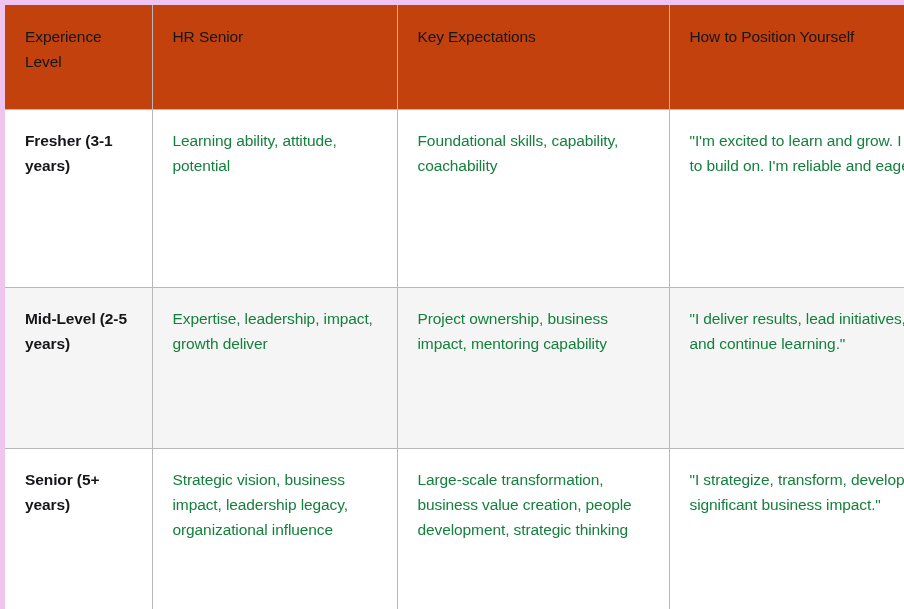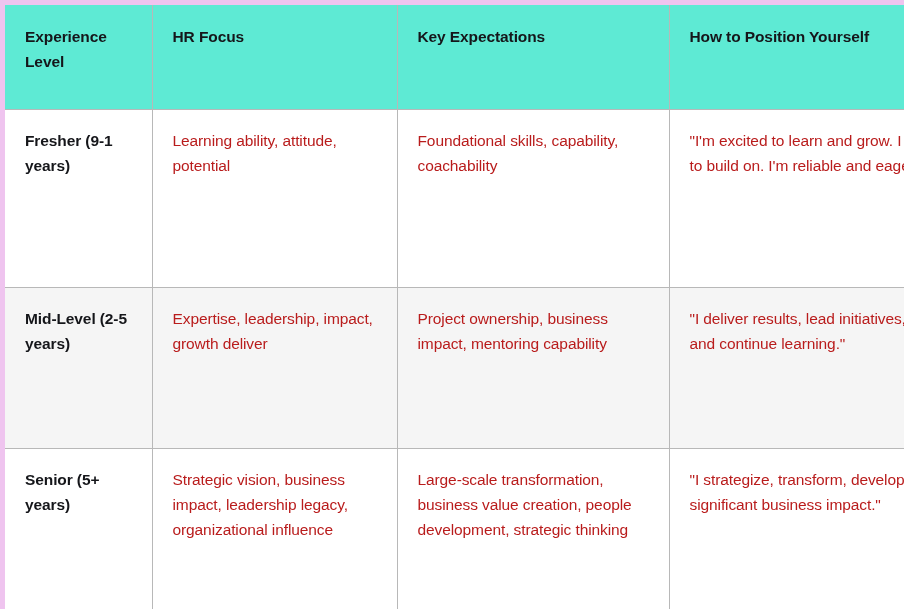--- a/index.html
+++ b/index.html
@@ -32,42 +32,42 @@
     table-layout: fixed;
     background: #ffffff;
   }
 
   col.c-level   { width: 147px; }
   col.c-focus   { width: 245px; }
   col.c-expect  { width: 272px; }
   col.c-position{ width: 382px; }
 
   thead th {
-    background: #5eead4;
+    background: #c2410c;
     text-align: left;
     vertical-align: top;
-    font-weight: bold;
+    font-weight: normal;
     font-size: 15.5px;
     line-height: 1.62;
     color: #15161a;
     padding: 19px 20px 20px 20px;
     height: 104px;
     box-sizing: border-box;
     border-right: 1px solid #b8b8b8;
     border-bottom: 1px solid #b8b8b8;
     letter-spacing: -0.1px;
   }
   thead th:last-child { border-right: none; }
 
   tbody td {
     vertical-align: top;
     text-align: left;
     font-size: 15.5px;
     line-height: 1.62;
-    color: #b91c1c;
+    color: #15803d;
     padding: 18px 20px 20px 20px;
     border-right: 1px solid #b8b8b8;
     border-bottom: 1px solid #b8b8b8;
     box-sizing: border-box;
     letter-spacing: -0.1px;
   }
   tbody td:last-child { border-right: none; }
 
   tbody td.level-cell {
     font-weight: bold;
@@ -88,28 +88,28 @@
   <table class="comparison-table">
     <colgroup>
       <col class="c-level">
         <col class="c-focus">
         <col class="c-expect">
         <col class="c-position">
     </colgroup>
     <thead>
       <tr>
         <th>Experience Level</th>
-        <th>HR Focus</th>
+        <th>HR Senior</th>
         <th>Key Expectations</th>
         <th>How to Position Yourself</th>
       </tr>
     </thead>
     <tbody>
       <tr class="row-odd r1">
-        <td class="level-cell">Fresher (9-1 years)</td>
+        <td class="level-cell">Fresher (3-1 years)</td>
         <td>Learning ability, attitude, potential</td>
         <td>Foundational skills, capability, coachability</td>
         <td>"I'm excited to learn and grow. I have foundations to build on. I'm reliable and eager."</td>
       </tr>
       <tr class="row-even r2">
         <td class="level-cell">Mid-Level (2-5 years)</td>
         <td>Expertise, leadership, impact, growth deliver</td>
         <td>Project ownership, business impact, mentoring capability</td>
         <td>"I deliver results, lead initiatives, develop others, and continue learning."</td>
       </tr>

